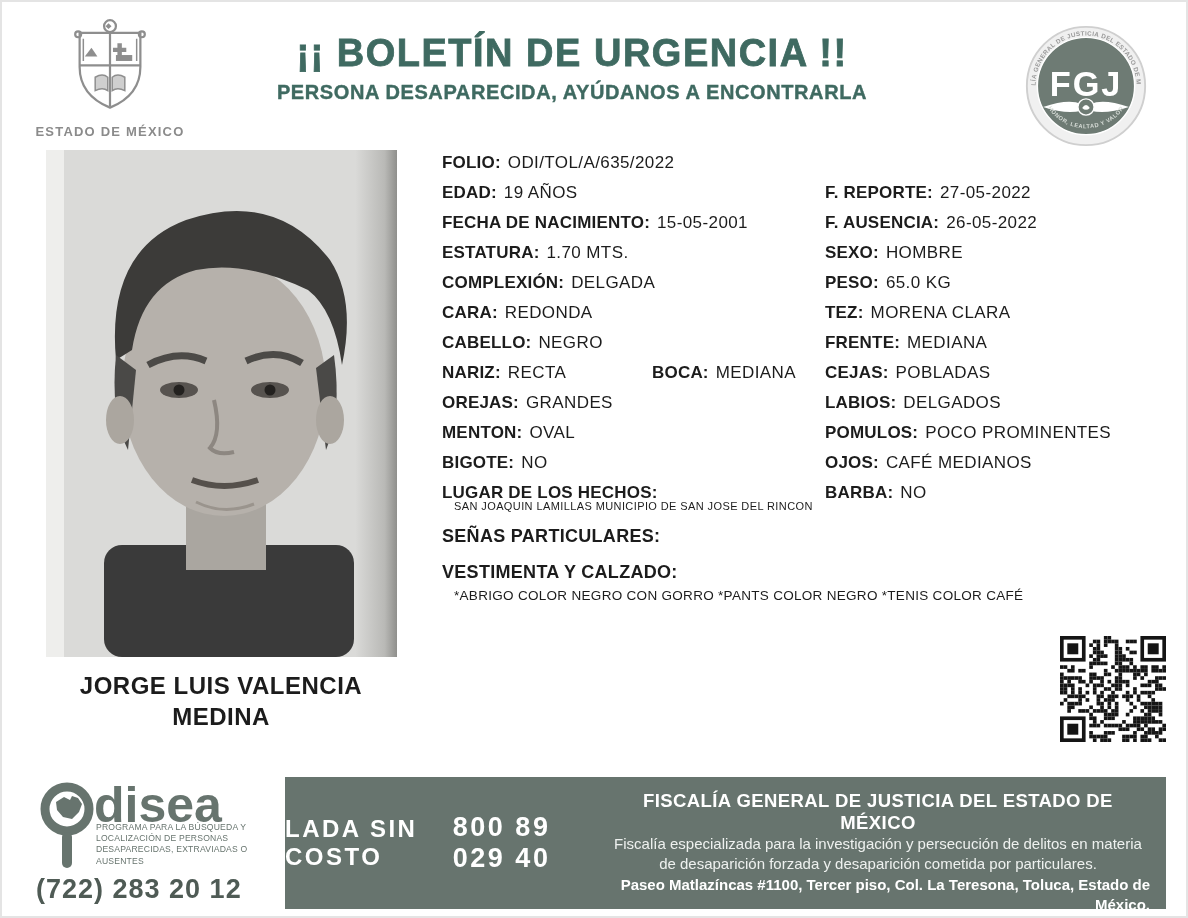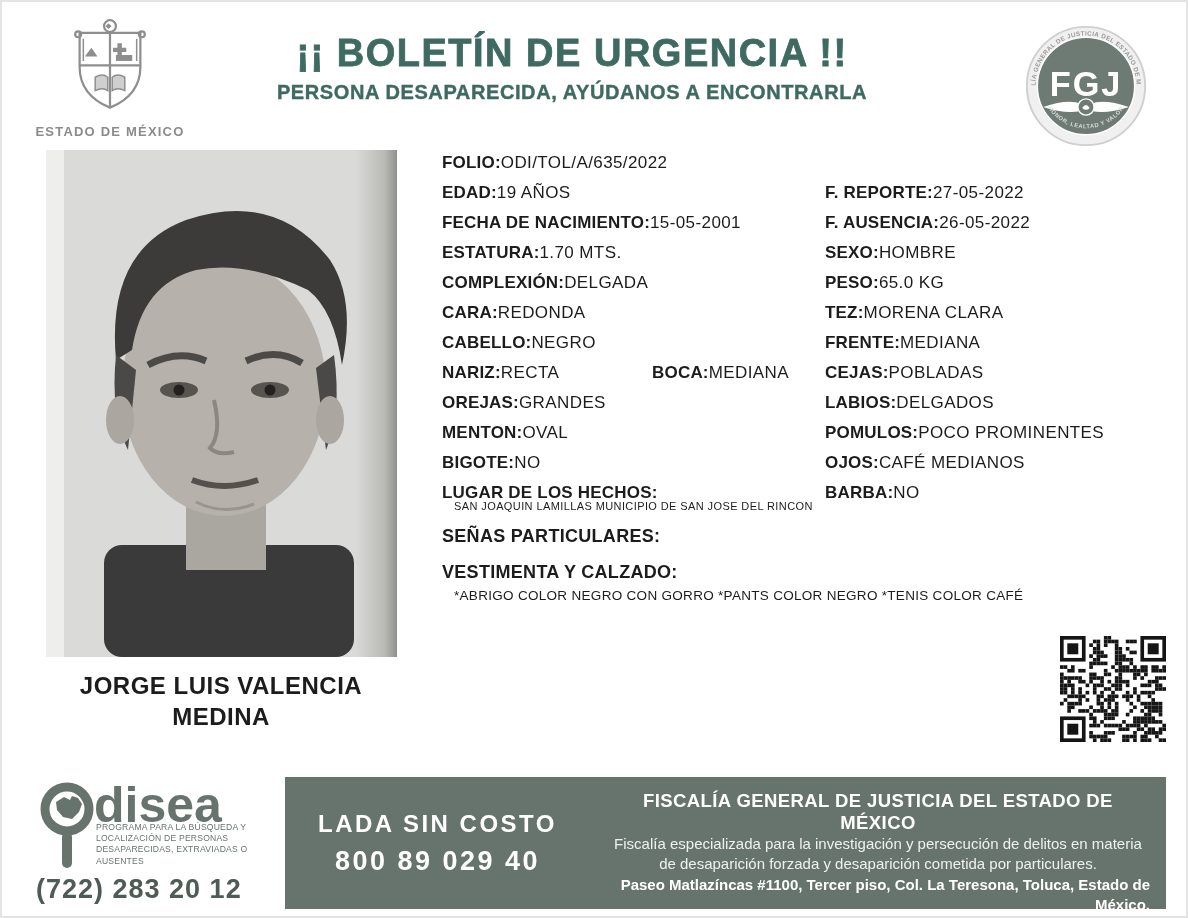--- a/index.html
+++ b/index.html
@@ -21,36 +21,36 @@
   
   .photo{position:absolute;left:44px;top:148px;width:351px;height:507px;}
   .name{position:absolute;left:30px;top:668px;width:378px;text-align:center;
         font-size:24px;font-weight:700;line-height:1.3;letter-spacing:0.5px;}
 
   
   .info-left{position:absolute;left:440px;top:146px;width:700px;}
   .info-right{position:absolute;left:823px;top:176px;width:360px;}
   .row{height:30px;line-height:30px;font-size:17px;white-space:nowrap;}
   .lbl{font-weight:700;letter-spacing:0.2px;}
-  .val{letter-spacing:0.4px;}
+  .val{margin-left:7px;letter-spacing:0.4px;}
   .row.pair{position:relative;}
   .pair .second{position:absolute;left:210px;top:0;}
 
   .location-detail{position:absolute;left:452px;top:498px;font-size:11px;letter-spacing:0.4px;}
   .senas{position:absolute;left:440px;top:524px;font-size:18px;font-weight:700;letter-spacing:0.3px;}
   .vestimenta{position:absolute;left:440px;top:560px;font-size:18px;font-weight:700;letter-spacing:0.3px;}
   .vestimenta-detail{position:absolute;left:452px;top:586px;font-size:13.5px;letter-spacing:0.3px;}
 
   
   .qr{position:absolute;left:1058px;top:634px;width:106px;height:106px;}
   .qr svg{width:100%;height:100%;}
 
   
   .band{position:absolute;left:283px;top:775px;width:881px;height:132px;background:#67746e;color:#fff;display:flex;}
-  .lada{width:305px;display:flex;flex-direction:column;justify-content:center;align-items:center;gap:8px;}
+  .lada{width:305px;display:flex;flex-direction:row;justify-content:center;align-items:center;gap:8px;}
   .lada-label{font-size:24px;font-weight:700;letter-spacing:2.5px;}
   .lada-number{font-size:27px;font-weight:700;letter-spacing:2.5px;}
   .fgj-block{flex:1;padding:13px 16px 11px;display:flex;flex-direction:column;justify-content:space-between;}
   .fgj-title{font-size:18.5px;font-weight:700;text-align:center;letter-spacing:0.4px;}
   .fgj-desc{font-size:15px;text-align:center;color:#eef1ef;line-height:1.35;padding:0 8px;}
   .fgj-addr{font-size:15px;font-weight:700;text-align:right;line-height:1.35;}
 
   .odisea{position:absolute;left:34px;top:780px;width:250px;}
   .odisea-logo{position:relative;height:86px;}
   .odisea-logo svg{position:absolute;left:0;top:0;width:62px;height:90px;}

